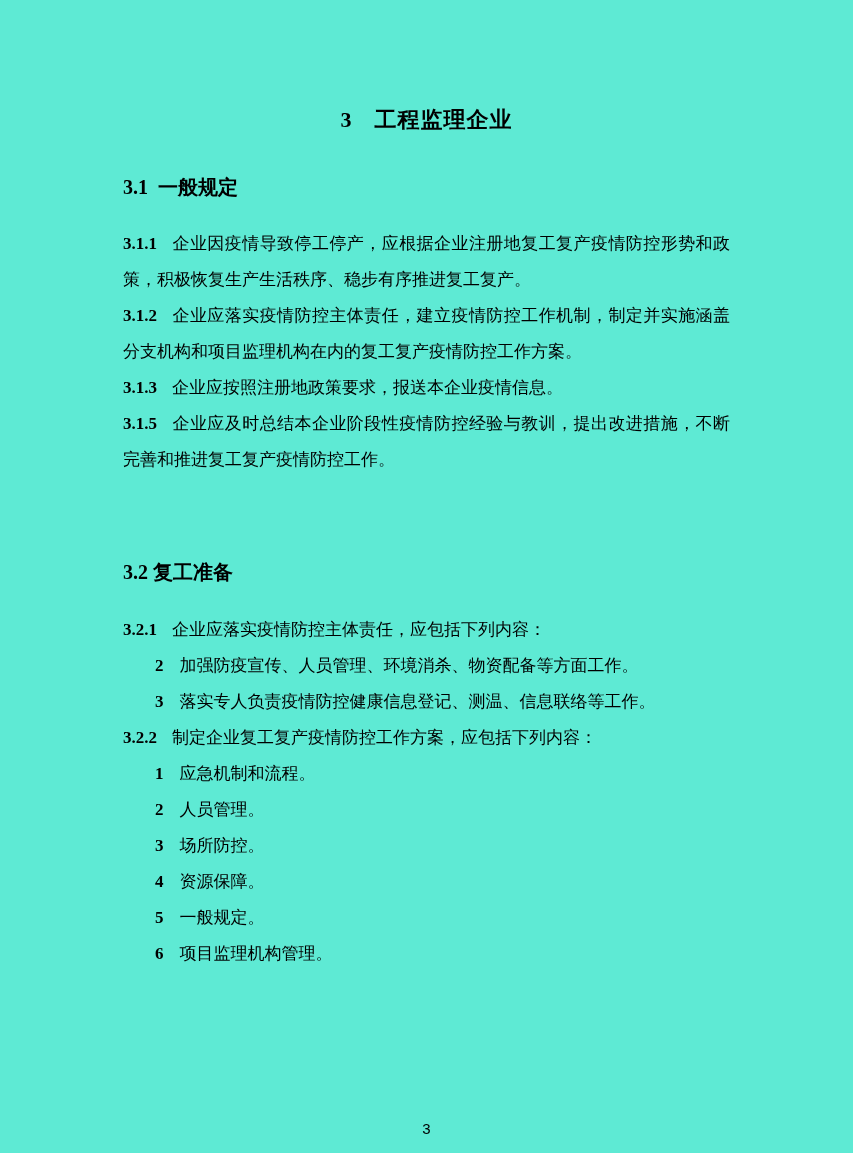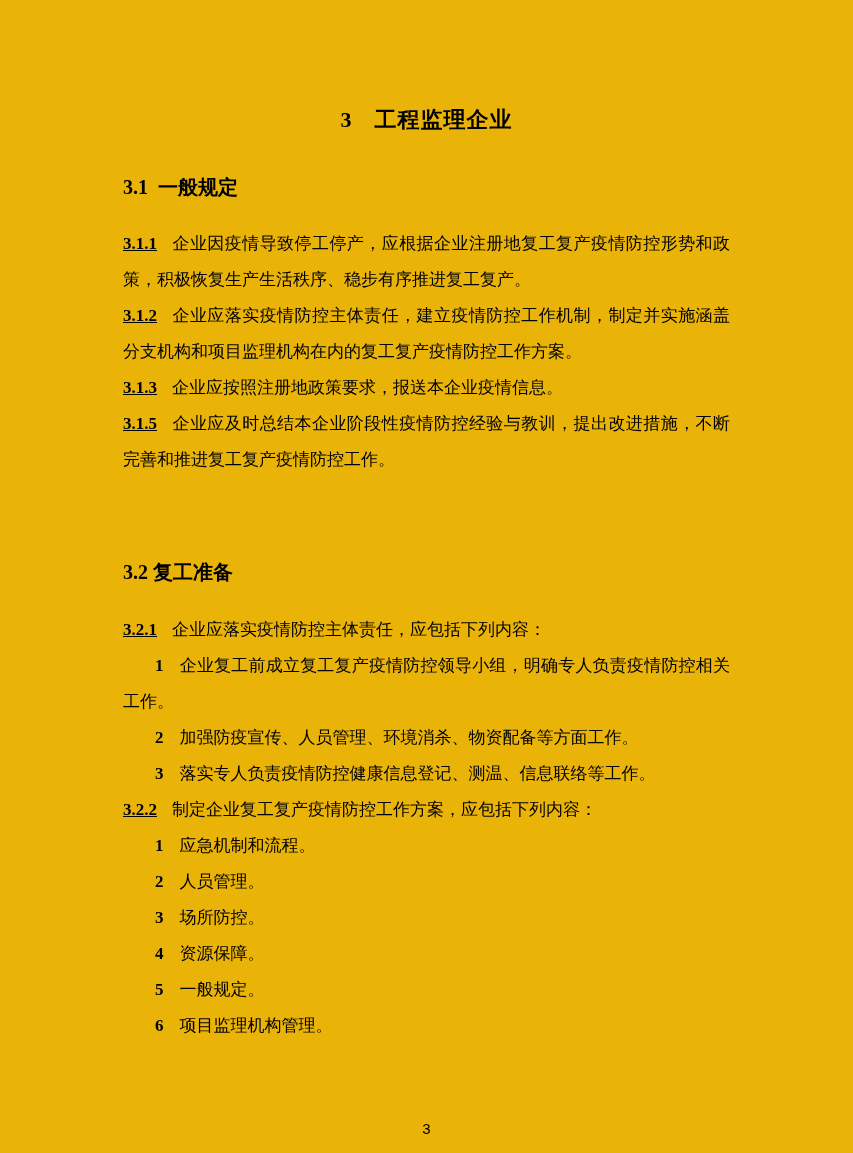--- a/index.html
+++ b/index.html
@@ -5,21 +5,21 @@
   html, body {
     margin: 0;
     padding: 0;
     background: #e9e9e9;
   }
   .page {
     position: relative;
     width: 853px;
     height: 1153px;
     margin: 0 auto;
-    background: #eab308;
+    background: #5eead4;
     color: #000000;
     font-family: "Liberation Serif", "DejaVu Serif", serif;
     overflow: hidden;
     box-sizing: border-box;
   }
   .content {
     padding: 0 123px;
   }
   .chapter-title {
     margin: 106px 0 0 0;
@@ -47,21 +47,20 @@
     margin: 0;
     font-size: 17px;
     line-height: 36px;
     text-align: justify;
   }
   .para .num {
     font-weight: bold;
   }
   .clause > .num {
     margin-right: 15px;
-    text-decoration: underline;
   }
   .item {
     text-indent: 32px;
   }
   .item > .num {
     margin-right: 16px;
   }
   .page-number {
     position: absolute;
     top: 1120px;
@@ -88,21 +87,20 @@
       <p class="para clause"><span class="num">3.1.1</span><span>企业因疫情导致停工停产，应根据企业注册地复工复产疫情防控形势和政策，积极恢复生产生活秩序、稳步有序推进复工复产。</span></p>
       <p class="para clause"><span class="num">3.1.2</span><span>企业应落实疫情防控主体责任，建立疫情防控工作机制，制定并实施涵盖分支机构和项目监理机构在内的复工复产疫情防控工作方案。</span></p>
       <p class="para clause"><span class="num">3.1.3</span><span>企业应按照注册地政策要求，报送本企业疫情信息。</span></p>
       <p class="para clause"><span class="num">3.1.5</span><span>企业应及时总结本企业阶段性疫情防控经验与教训，提出改进措施，不断完善和推进复工复产疫情防控工作。</span></p>
     </div>
 
     <h2 class="section-heading sh2"><span class="sec-num">3.2</span>&nbsp;<span>复工准备</span></h2>
 
     <div class="clauses clauses-2">
       <p class="para clause"><span class="num">3.2.1</span><span>企业应落实疫情防控主体责任，应包括下列内容：</span></p>
-      <p class="para item"><span class="num">1</span><span>企业复工前成立复工复产疫情防控领导小组，明确专人负责疫情防控相关工作。</span></p>
       <p class="para item"><span class="num">2</span><span>加强防疫宣传、人员管理、环境消杀、物资配备等方面工作。</span></p>
       <p class="para item"><span class="num">3</span><span>落实专人负责疫情防控健康信息登记、测温、信息联络等工作。</span></p>
       <p class="para clause"><span class="num">3.2.2</span><span>制定企业复工复产疫情防控工作方案，应包括下列内容：</span></p>
       <p class="para item"><span class="num">1</span><span>应急机制和流程。</span></p>
       <p class="para item"><span class="num">2</span><span>人员管理。</span></p>
       <p class="para item"><span class="num">3</span><span>场所防控。</span></p>
       <p class="para item"><span class="num">4</span><span>资源保障。</span></p>
       <p class="para item"><span class="num">5</span><span>一般规定。</span></p>
       <p class="para item"><span class="num">6</span><span>项目监理机构管理。</span></p>
     </div>

